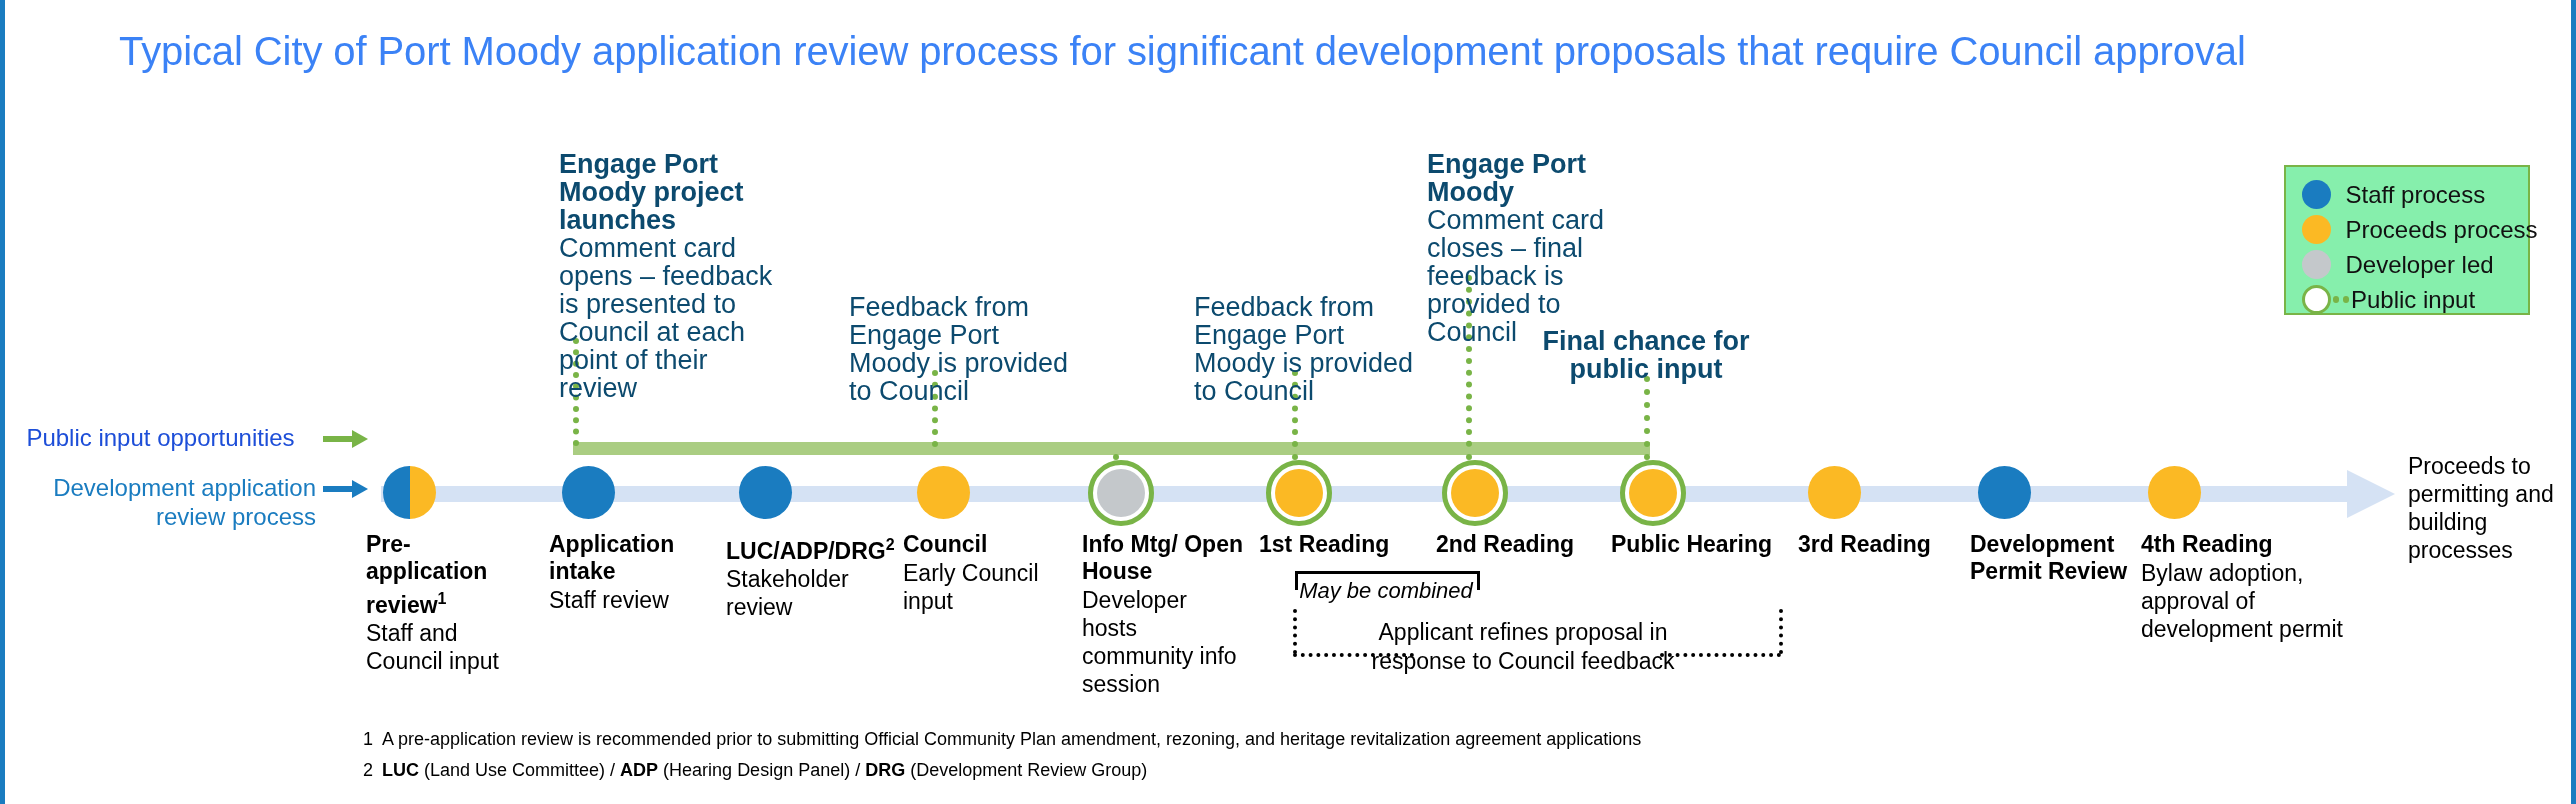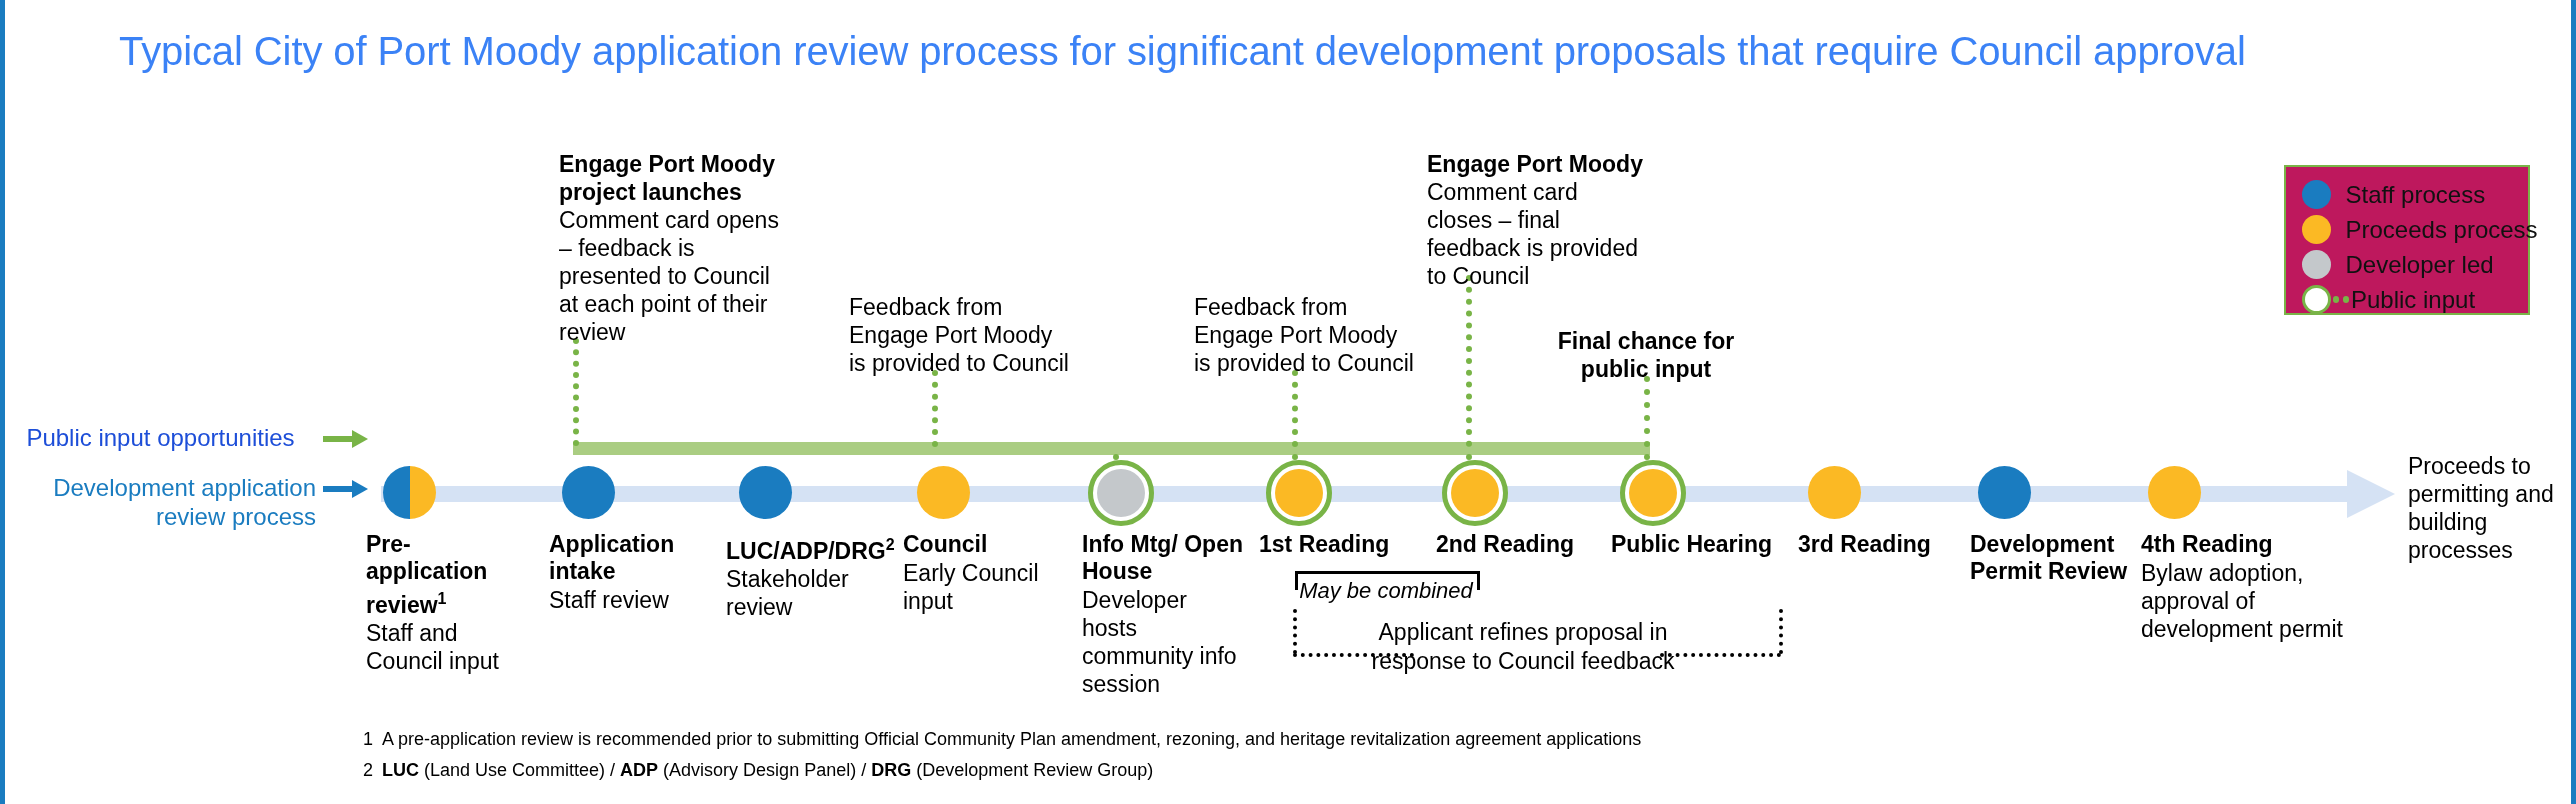--- a/index.html
+++ b/index.html
@@ -18,21 +18,21 @@
   #page-title{
     left:114px;top:29px;width:2241px;
     font-size:40px;line-height:45px;color:#3b82f6;font-weight:400;
     letter-spacing:-0.1px;
     white-space:nowrap;
   }
 
   
   #legend{
     left:2279px;top:165px;width:246px;height:150px;
-    border:2.9px solid #79b447;background:#be185d;box-sizing:border-box;
+    border:2.9px solid #79b447;background:#86efac;box-sizing:border-box;
     padding:10px 0 0 16px;
   }
   .legend-row{display:flex;align-items:center;height:35px;}
   .legend-swatch{width:29px;height:29px;border-radius:50%;flex:none;}
   .legend-swatch.staff{background:#1a7cc0;}
   .legend-swatch.council{background:#fbb924;}
   .legend-swatch.developer{background:#c4c8cb;}
   .legend-swatch.public{background:#fff;border:3.6px solid #79b447;box-sizing:border-box;}
   .legend-dots{width:20px;height:29px;flex:none;display:flex;align-items:center;justify-content:center;gap:3.6px;}
   .legend-dots i{width:6.5px;height:6.5px;border-radius:50%;background:#79b447;display:block;}
@@ -78,21 +78,21 @@
   .caption{position:absolute;top:531px;}
   .cap-title{font-size:23px;line-height:27px;font-weight:700;color:#000;}
   .cap-sub{font-size:23px;line-height:28px;font-weight:400;color:#000;margin-top:0.7px;}
   .sup{font-size:16px;vertical-align:super;}
 
   
   #green-bar{left:568px;top:442px;width:1077px;height:13px;background:#aacd82;}
   .green-vert{position:absolute;width:6.5px;border-left:6.5px dotted #79b447;}
 
   
-  .callout{position:absolute;font-size:23px;line-height:28px;color:#000000;}
+  .callout{position:absolute;font-size:27px;line-height:28px;color:#0c4a6e;}
   .callout b{font-weight:700;display:block;}
   .callout .body{font-weight:400;}
   .callout.center{text-align:center;}
 
   
   #bracket{left:1290px;top:571px;width:179px;height:16px;
      border-top:3.6px solid #000;border-left:3.6px solid #000;border-right:3.6px solid #000;}
   #bracket-label{left:1258px;top:578px;width:246px;text-align:center;
      font-size:22px;font-style:italic;color:#000;}
 
@@ -293,17 +293,17 @@
   <div class="abs dot-v" style="left:1774px;top:609px;height:45px;"></div>
   <div class="abs dot-h" style="left:1655px;top:653px;width:121px;"></div>
   <div class="abs" id="refine-label">Applicant refines proposal in response to Council feedback</div>
 
   <div class="abs" id="proceeds">Proceeds to permitting and building processes</div>
 
   <div class="footnote" id="fn1">
     <span class="num">1</span><span>A pre-application review is recommended prior to submitting Official Community Plan amendment, rezoning, and heritage revitalization agreement applications</span>
   </div>
   <div class="footnote" id="fn2">
-    <span class="num">2</span><b>LUC</b><span> (Land Use Committee) / </span><b>ADP</b><span> (Advisory Design Panel) / </span><b>DRG</b><span> (Development Review Group)</span>
+    <span class="num">2</span><b>LUC</b><span> (Land Use Committee) / </span><b>ADP</b><span> (Hearing Design Panel) / </span><b>DRG</b><span> (Development Review Group)</span>
   </div>
 
 </div>
 
 
 </body></html>

